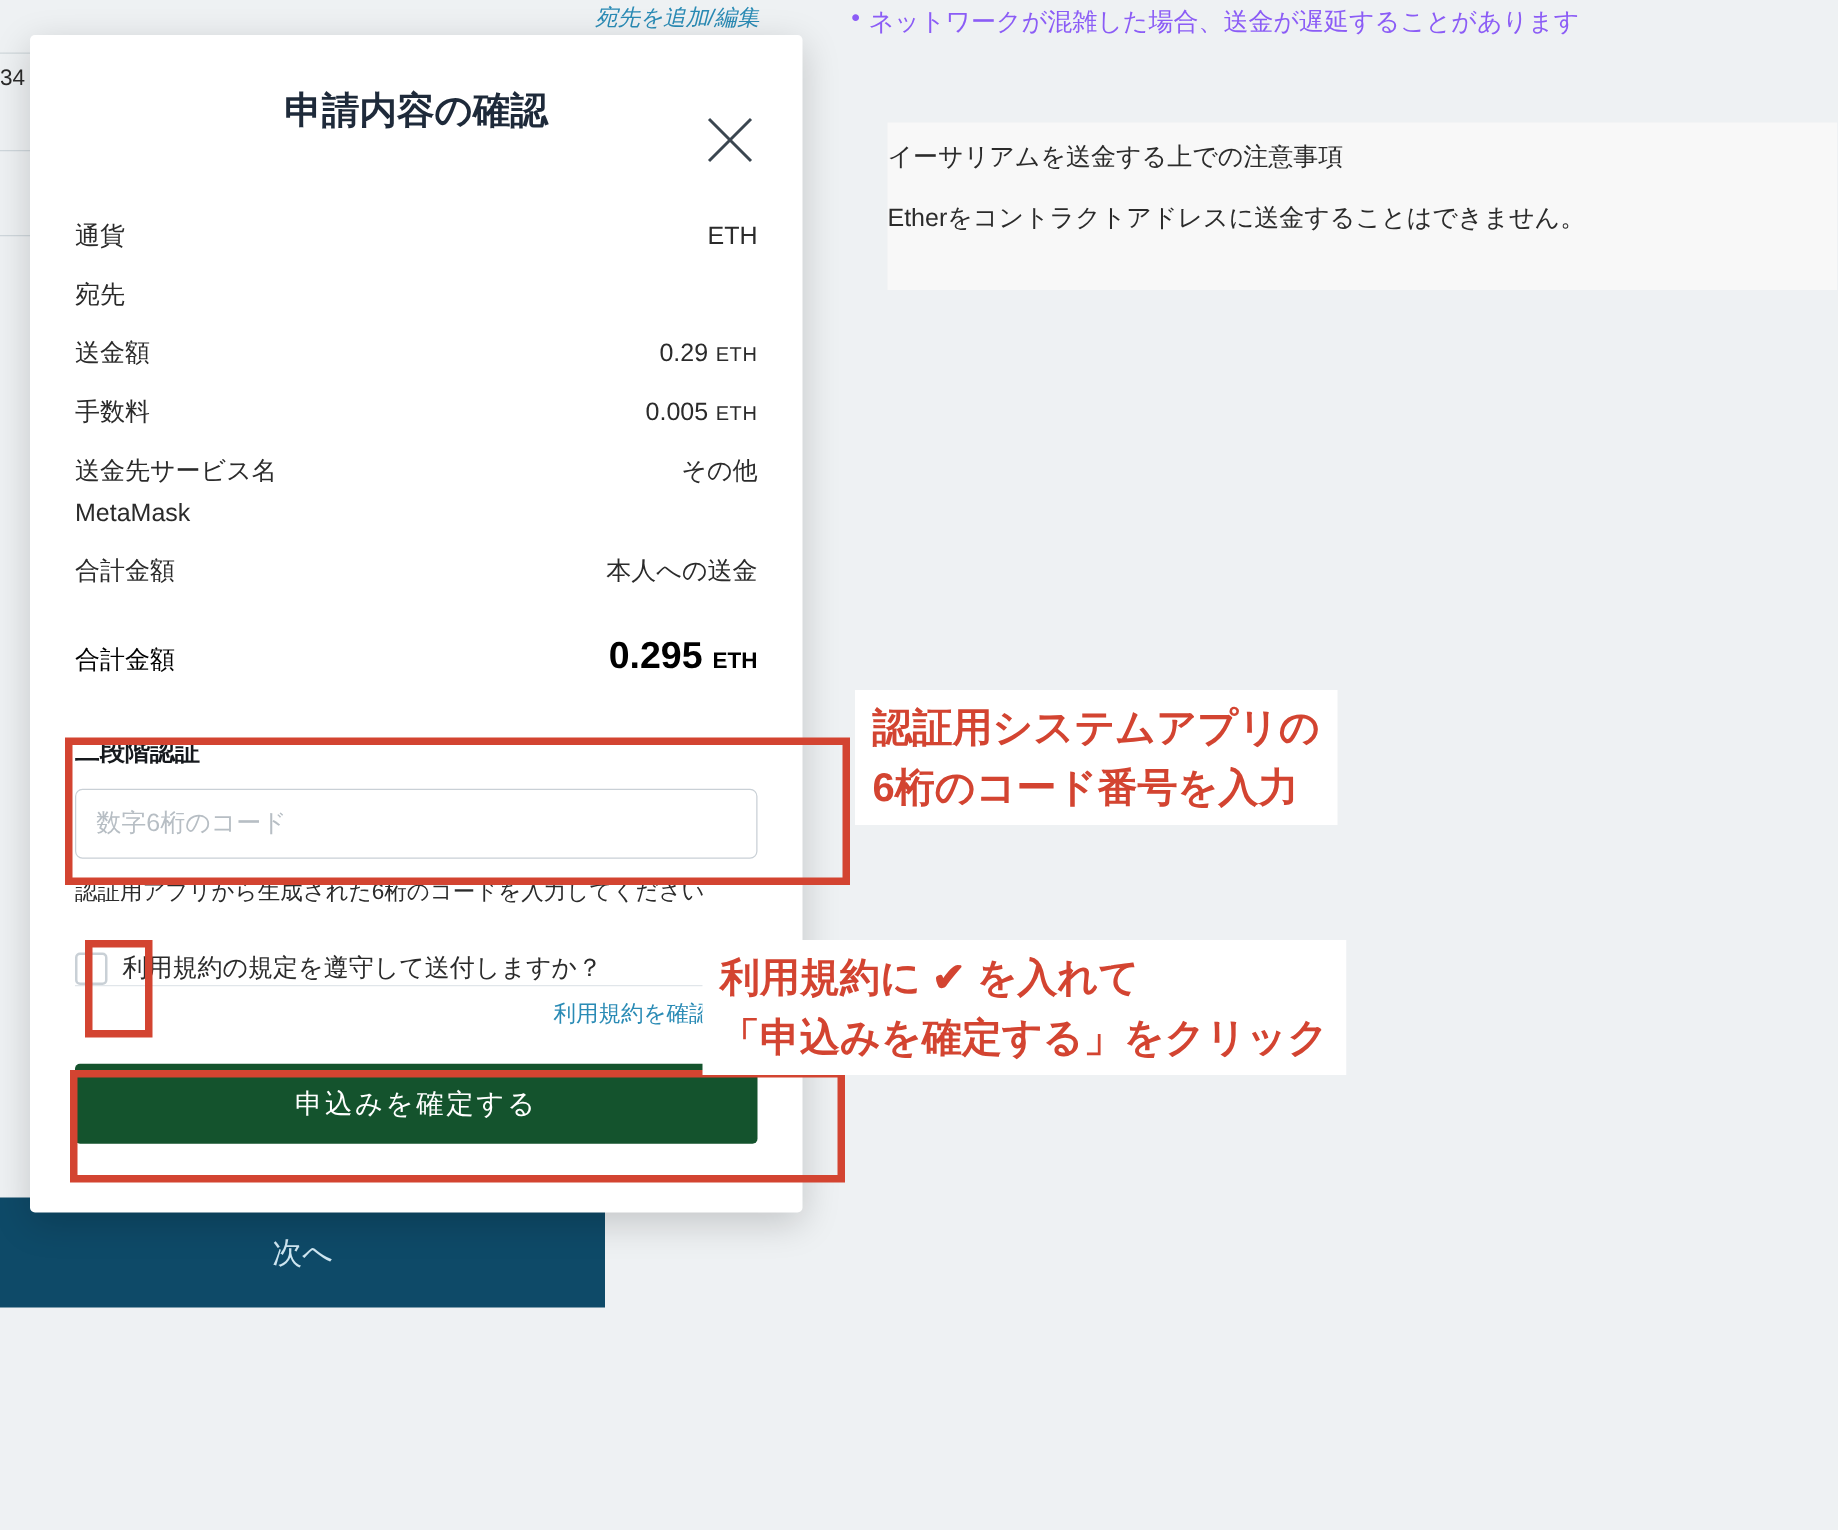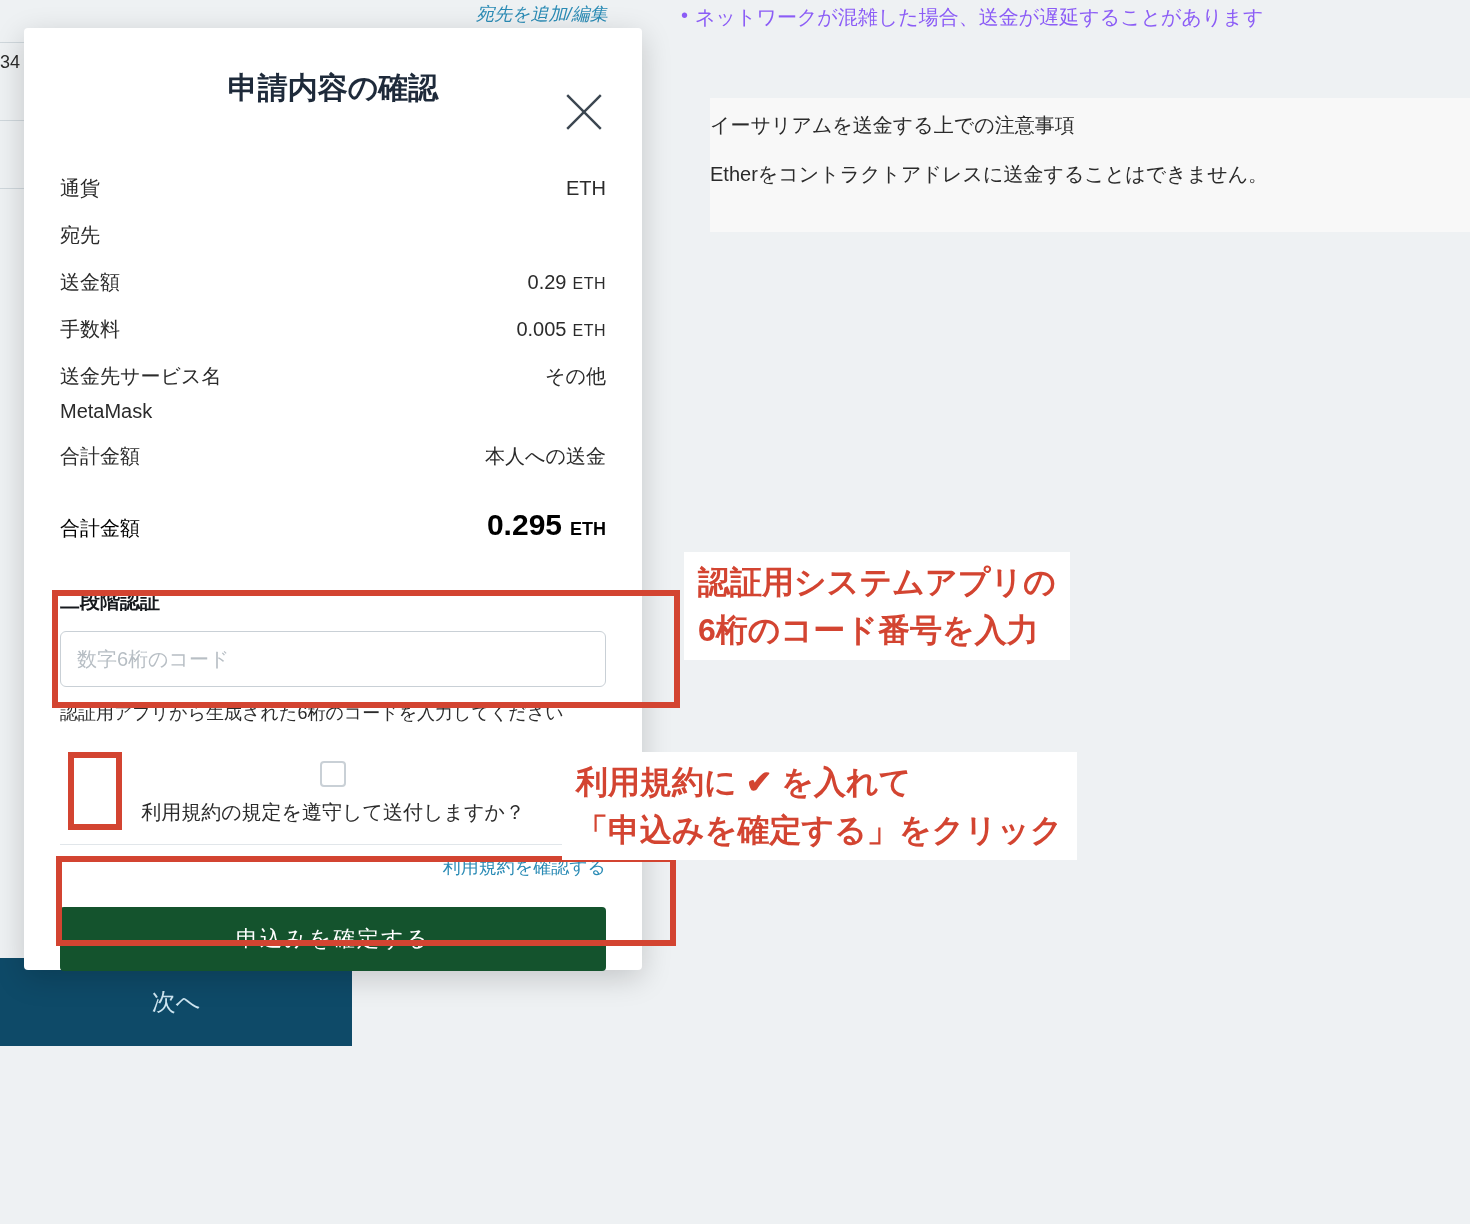--- a/index.html
+++ b/index.html
@@ -10,21 +10,21 @@
   .bg-link { position: absolute; top: 2px; left: 476px; color: #2a8bb5; font-size: 18px; font-style: italic; }
   .bg-bullet { position: absolute; top: 4px; left: 695px; color: #8b5cf6; font-size: 20px; }
   .bg-bullet::before { content: "•"; position: absolute; left: -14px; top: 0; }
   .bg-note-wrap { position: absolute; top: 98px; left: 710px; right: 0; background: #f8f8f8; padding: 14px 0 44px 0; }
   .bg-note-title { color: #2b2b2b; font-size: 20px; margin-bottom: 22px; }
   .bg-note-body  { color: #2b2b2b; font-size: 20px; }
   .bg-left-num   { position: absolute; top: 52px; left: 0; font-size: 18px; color: #2b2b2b; }
   .bg-hr0 { position:absolute; top:42px; left:0; width:30px; height:1px; background:#cfd7dc;}
   .bg-hr1 { position:absolute; top:120px; left:0; width:30px; height:1px; background:#cfd7dc;}
   .bg-hr2 { position:absolute; top:188px; left:0; width:30px; height:1px; background:#cfd7dc;}
-  .bg-next-btn { position:absolute; top:958px; left:0; width:352px; height:88px; background:#0e4a68; color:#cfe6f1; font-size:24px; display:flex; align-items:center; justify-content:center;}
+  .bg-next-btn { position:absolute; top:958px; left:0; width:484px; height:88px; background:#0e4a68; color:#cfe6f1; font-size:24px; display:flex; align-items:center; justify-content:center;}
 
   
   .modal { position: absolute; top: 28px; left: 24px; width: 618px; height: 942px; background: #fff; border-radius: 4px; box-shadow: 0 8px 30px rgba(0,0,0,.18); padding: 40px 36px 30px 36px; }
   .modal-title { font-size: 30px; font-weight: 700; color: #1e2a3a; text-align: center; }
   .close { position: absolute; top: 60px; right: 34px; width: 48px; height: 48px; cursor: pointer; }
   .close svg { width: 100%; height: 100%; stroke: #3b4650; stroke-width: 2; }
 
   .rows { margin-top: 56px; font-size: 20px; color: #2b2b2b; }
   .row { display: flex; justify-content: space-between; align-items: baseline; padding: 10px 0; }
   .row .lbl { color: #2b2b2b; }
@@ -36,21 +36,21 @@
   .total .lbl { font-size: 20px; }
   .total .val { font-size: 30px; font-weight: 600; }
   .total .unit { font-size: 18px; margin-left: 8px; }
 
   .tfa { margin-top: 46px; }
   .tfa-hdr { font-size: 20px; font-weight: 700; color: #16191d; }
   .tfa-input { width: 100%; height: 56px; margin-top: 16px; border: 1px solid #c9d0d6; border-radius: 6px; font-size: 20px; padding: 0 16px; color:#2b2b2b; }
   .tfa-input::placeholder { color: #b7bec4; }
   .tfa-help { margin-top: 14px; font-size: 18px; color: #2b2b2b; }
 
-  .tos-row { display:flex; align-items:center; gap: 12px; margin-top: 36px; border-bottom:1px solid #e1e6ea; padding-bottom:18px;flex-direction:column;}
+  .tos-row { display:flex; align-items:center; gap: 12px; margin-top: 36px; border-bottom:1px solid #e1e6ea; }
   .tos-cb { width: 26px; height: 26px; border: 2px solid #c9d0d6; border-radius: 4px; background:#fff; appearance:none; cursor:pointer;}
   .tos-cb:checked { background:#2a8bb5; }
   .tos-txt { font-size: 20px; color: #2b2b2b; }
   .tos-link { text-align: right; margin-top: 10px; color:#2a8bb5; font-size:18px;}
 
   .confirm { width: 100%; height: 64px; margin-top: 28px; border: none; border-radius: 4px; background: #14532d; color: #fff; font-size: 22px; letter-spacing: 2px; cursor: pointer; }
 
   
   .hl { position: absolute; border: 6px solid #d34431; pointer-events: none; }
   .hl-tfa   { top: 590px;  left: 52px;  width: 628px; height: 118px; }

